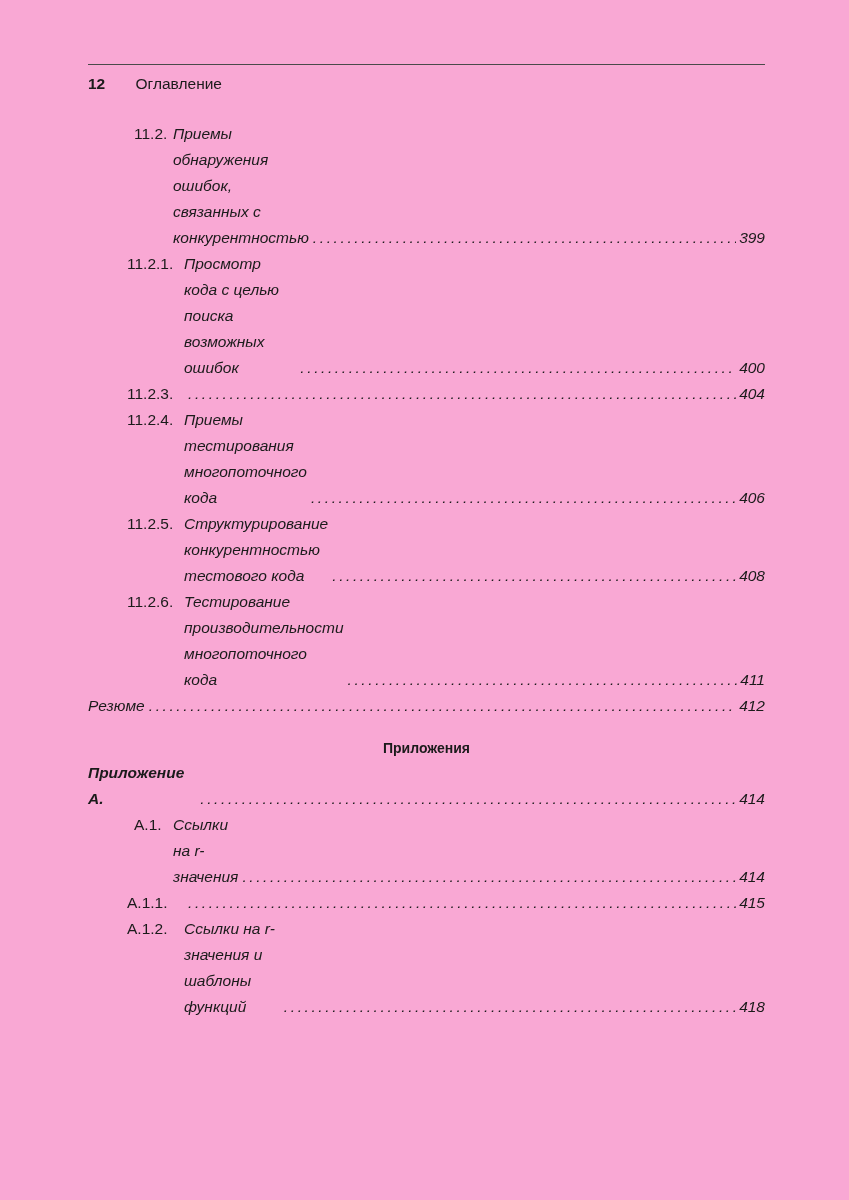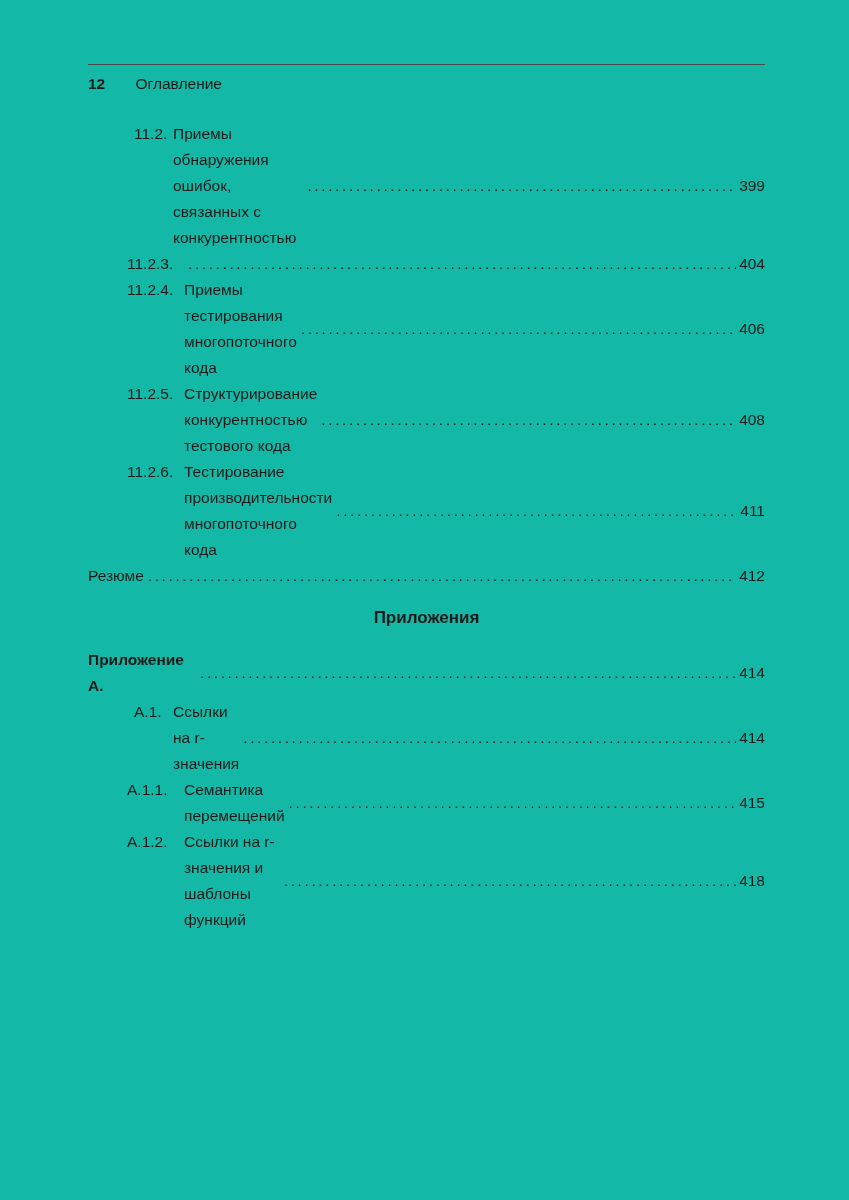--- a/index.html
+++ b/index.html
@@ -7,62 +7,62 @@
   body {
     width: 849px; height: 1200px;
     font-family: "Liberation Sans", "DejaVu Sans", sans-serif;
     color: #1b1b1b;
     -webkit-font-smoothing: antialiased;
   }
   .page {
     width: 849px; height: 1200px;
     padding: 64px 84px 0 88px;
     overflow: hidden;
-    background: #14b8a6;
+    background: #f9a8d4;
   }
   .page-header {
     border-top: 1px solid #4a4a4a;
     padding-top: 9px;
     font-size: 15.5px;
     line-height: 20px;
   }
   .page-number { font-weight: bold; }
   .header-title { margin-left: 26px; }
 
   .toc { margin-top: 27px; font-size: 15.5px; }
 
   .toc-row { display: flex; line-height: 26px; }
   .lvl1 { padding-left: 39px; }
   .lbl { flex: 0 0 auto; }
   .lvl0 > .lbl { width: 39px; margin-left: 46px; }
   .lvl1 > .lbl { width: 57px; }
   .body { flex: 1 1 auto; min-width: 0; }
 
-  .flexline { display: flex; align-items: center; }
+  .flexline { display: flex; align-items: flex-end; font-style: italic; }
   .l1 { display: block; }
 
   .dots {
     flex: 1 1 auto;
     overflow: hidden;
     white-space: nowrap;
     margin: 0 3px 0 4px;
     letter-spacing: 2.6px;
     color: #1b1b1b;
   }
   .dots::after {
     content: "..................................................................................................................................................................................................................";
   }
   .pg { flex: 0 0 auto; text-align: right; }
 
   .toc-heading {
     text-align: center;
     font-weight: bold;
-    font-size: 17px;
+    font-size: 14px;
     line-height: 24px;
-    margin: 17px 0 17px 0;
+    margin: 17px 0 0 0;
   }
 
   .app { display: block; }
   .app-lbl { font-weight: bold; margin-right: 12px; }
 </style>
 </head>
 <body>
 
 <div class="page">
   <header class="page-header">
@@ -70,20 +70,30 @@
     <span class="header-title">Оглавление</span>
   </header>
   <main class="toc">
       <div class="toc-row lvl0">
         <span class="lbl">11.2.</span>
         <div class="body">
           <div class="flexline">
             <span class="ttl">Приемы обнаружения ошибок, связанных с конкурентностью</span>
             <span class="dots"></span>
             <span class="pg">399</span>
+          </div>
+        </div>
+      </div>
+      <div class="toc-row lvl1">
+        <span class="lbl">11.2.1.</span>
+        <div class="body">
+          <div class="flexline">
+            <span class="ttl">Просмотр кода с целью поиска возможных ошибок</span>
+            <span class="dots"></span>
+            <span class="pg">400</span>
           </div>
         </div>
       </div>
       <div class="toc-row lvl1">
         <span class="lbl">11.2.3.</span>
         <div class="body">
           <div class="flexline">
             <span class="dots"></span>
             <span class="pg">404</span>
           </div>
@@ -143,21 +153,20 @@
             <span class="ttl">Ссылки на r-значения</span>
             <span class="dots"></span>
             <span class="pg">414</span>
           </div>
         </div>
       </div>
       <div class="toc-row lvl1">
         <span class="lbl">А.1.1.</span>
         <div class="body">
           <div class="flexline">
-            <span class="ttl">Семантика перемещений</span>
             <span class="dots"></span>
             <span class="pg">415</span>
           </div>
         </div>
       </div>
       <div class="toc-row lvl1">
         <span class="lbl">А.1.2.</span>
         <div class="body">
           <div class="flexline">
             <span class="ttl">Ссылки на r-значения и шаблоны функций</span>

